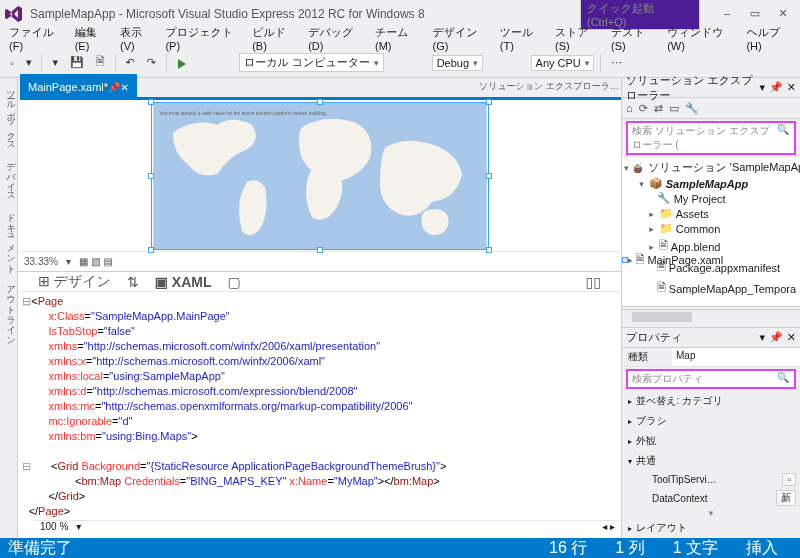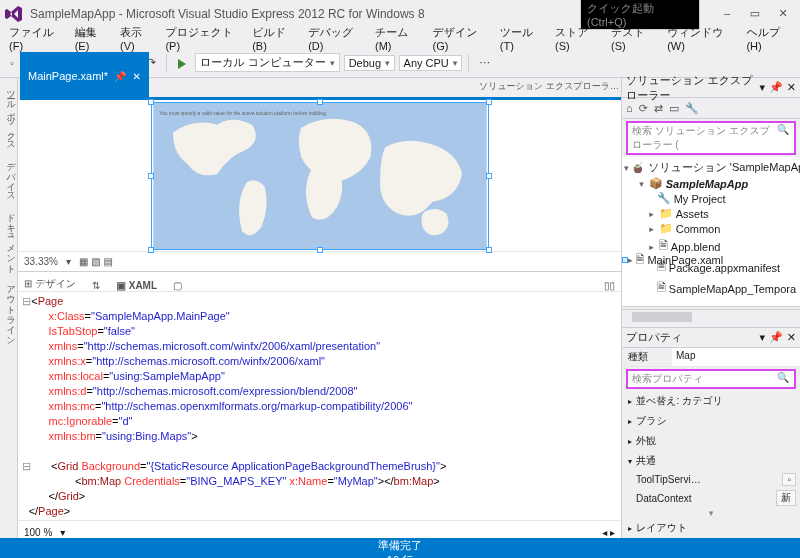--- a/index.html
+++ b/index.html
@@ -1,48 +1,48 @@
 <!DOCTYPE html>
 <html><head>
 <meta charset="utf-8">
 <style>
 * { box-sizing: border-box; margin: 0; padding: 0; font-family: "Segoe UI", "Meiryo", sans-serif; }
 body { width: 800px; height: 558px; overflow: hidden; background: #fff; font-size: 11px; color: #1b1b1b; }
 .titlebar { height: 28px; display: flex; align-items: center; padding: 0 4px; background: #efeff2; }
 .titlebar .logo { width: 20px; height: 20px; margin-right: 6px; }
 .titlebar .title { flex: 1; font-size: 12px; color: #555; }
-.quicklaunch { border: 1px solid #cfcfd3; background:#000000; padding: 1px 6px; font-size: 11px; color:#888; width:120px; margin-right: 6px;}
+.quicklaunch { border: 1px solid #cfcfd3; background:#4c1d95; padding: 1px 6px; font-size: 11px; color:#888; width:120px; margin-right: 6px;}
 .winbtns { display:flex; gap:2px; margin-left:8px;}
 .winbtns div { width:26px; height:18px; text-align:center; line-height:16px; color:#555;}
 .menubar { height: 20px; display:flex; align-items:center; padding: 0 4px; background:#efeff2; font-size:11px; gap:2px;}
 .menubar span { padding: 2px 5px; cursor:default;}
 .toolbar { height: 30px; display:flex; align-items:center; padding: 2px 6px; background:#efeff2; border-bottom:1px solid #cfcfd3; gap:4px;}
 .tbtn { padding:2px 4px; color:#333;}
 .tsep { width:1px; height:18px; background:#cfcfd3; margin:0 2px;}
 .runbtn svg{vertical-align:middle}
-.combo { border:1px solid #cfcfd3; background:#fff; padding:1px 4px; font-size:11px; display:flex; align-items:center; gap:4px;}
+.combo { border:1px solid #cfcfd3; background:#fff; padding:1px 4px; font-size:11px; display:flex; align-items:center; gap:4px;margin-left:44px;}
 .combo::after{content:"▾"; font-size:9px; color:#666;}
 .main { display:flex; height: 460px;}
 .leftstrip { width:18px; background:#efeff2; border-right:1px solid #cfcfd3; writing-mode:vertical-rl; text-orientation:upright; font-size:9px; padding-top:6px; color:#555; display:flex; gap:10px;}
 .editor { flex:1; display:flex; flex-direction:column; border-right:1px solid #cfcfd3; min-width:0;}
 .tabrow { height:22px; background:#efeff2; display:flex; align-items:flex-end; padding-left:2px; position:relative;}
-.tab { background:#007acc; color:#fff; padding:18px 8px; font-size:11px; display:flex; align-items:center; gap:6px;}
+.tab { background:#007acc; color:#fff; padding:7px 8px; font-size:11px; display:flex; align-items:center; gap:0;}
 .tab .x{font-size:10px;}
 .tabrow::after{content:""; flex:1; border-bottom:3px solid #007acc;}
 .soln-handle{position:absolute; right:2px; top:2px; font-size:9px; color:#555;}
 .designer { height:172px; background:#fff; border-bottom:1px solid #cfcfd3; display:flex; flex-direction:column;}
 .designcanvas{flex:1; display:flex; align-items:center; justify-content:center; position:relative;}
 .mapframe{width:338px; height:148px; border:1px solid #3ba3ff; position:relative;}
 .sel{position:absolute;width:6px;height:6px;background:#fff;border:1px solid #3ba3ff;}
 .worldmap{width:100%;height:100%;}
 .designfoot{height:20px; display:flex; align-items:center; gap:8px; padding:0 6px; font-size:10px; color:#555; border-top:1px solid #e6e6e9;}
-.splithead{height:20px; display:flex; align-items:flex-end; padding:0 6px; font-size:10px; color:#555; border-bottom:1px solid #e6e6e9; gap:16px;}
+.splithead{height:20px; display:flex; align-items:center; padding:0 20px; font-size:14px; color:#555; border-bottom:1px solid #e6e6e9; gap:16px;}
 .splithead .act{font-weight:bold;}
 .codepane{flex:1; overflow:auto; font-family: Consolas, monospace; font-size:11px; padding:2px 4px; white-space:pre; line-height:15px;}
-.codefoot{height:18px; display:flex; align-items:flex-end; padding:0 6px; font-size:10px; border-top:1px solid #e6e6e9; gap:8px;}
+.codefoot{height:18px; display:flex; align-items:flex-start; padding:0 6px; font-size:10px; border-top:1px solid #e6e6e9; gap:8px;margin-left:16px;}
 .tag{color:#a31515;} .attr{color:#ff3030;} .str{color:#1e1ecc;} .blk{color:#000;}
 .rightpane{width:178px; background:#efeff2; display:flex; flex-direction:column;}
 .panehead{height:20px; border-bottom:1px solid #cfcfd3; display:flex; align-items:center; padding:0 4px; font-size:11px; gap:4px;}
 .panehead .t{flex:1;}
 .panetb{height:22px; display:flex; align-items:center; padding:0 4px; gap:6px; border-bottom:1px solid #cfcfd3;}
 .panetb svg, .panetb span{color:#555;}
 .searchbox{border:2px solid #d946ef; background:#fff; padding:1px 4px; margin:2px 4px; font-size:10px; color:#888; display:flex;}
 .searchbox span:first-child{flex:1;}
 .tree{flex:0 0 150px; overflow:auto; background:#fff; border-bottom:1px solid #cfcfd3; font-size:11px; padding:2px 0;}
 .tree .row{display:flex; align-items:center; padding:1px 2px; gap:3px; white-space:nowrap;}
@@ -51,23 +51,23 @@
 .tw{color:#666;font-size:9px;width:9px;text-align:center;}
 .bold{font-weight:bold;font-style:italic;}
 .props{flex:1; display:flex; flex-direction:column; border-top:1px solid #cfcfd3;}
 .proprow{display:flex; border-bottom:1px solid #e6e6e9; font-size:10px;}
 .proprow .lbl{background:#efeff2; padding:2px 6px; width:50px;}
 .proprow .val{flex:1; background:#fff; padding:2px 4px;}
 .propgroup{padding:3px 6px; font-size:10px; display:flex; align-items:center; gap:4px;}
 .propgroup::before{content:"▸"; font-size:8px;}
 .propgroup.open::before{content:"▾";}
 .propsub{padding:2px 4px 2px 14px; display:flex; font-size:10px; align-items:center;}
-.propsub .k{flex:1;}
+.propsub .k{flex:1;margin-left:16px;}
 .propsub .btn{border:1px solid #cfcfd3; padding:0 4px; background:#f8f8f8;}
-.statusbar{height:20px; background:#007acc; color:#fff; display:flex; align-items:center; font-size:11px; padding:0 8px;flex-direction:column;}
+.statusbar{height:20px; background:#007acc; color:#fff; display:flex; align-items:center; font-size:16px; padding:0 8px;}
 .statusbar .fill{flex:1;}
 .statusbar .cell{margin:0 14px;}
 .hscroll{height:16px; background:#efeff2; border-top:1px solid #cfcfd3; position:relative; margin:2px 0;}
 .hscroll .thumb{position:absolute; left:10px; top:2px; height:10px; width:60px; background:#cfcfd3;}
 .smallgray{color:#999;}
 </style>
 </head>
 <body>
 
 <div class="titlebar">

